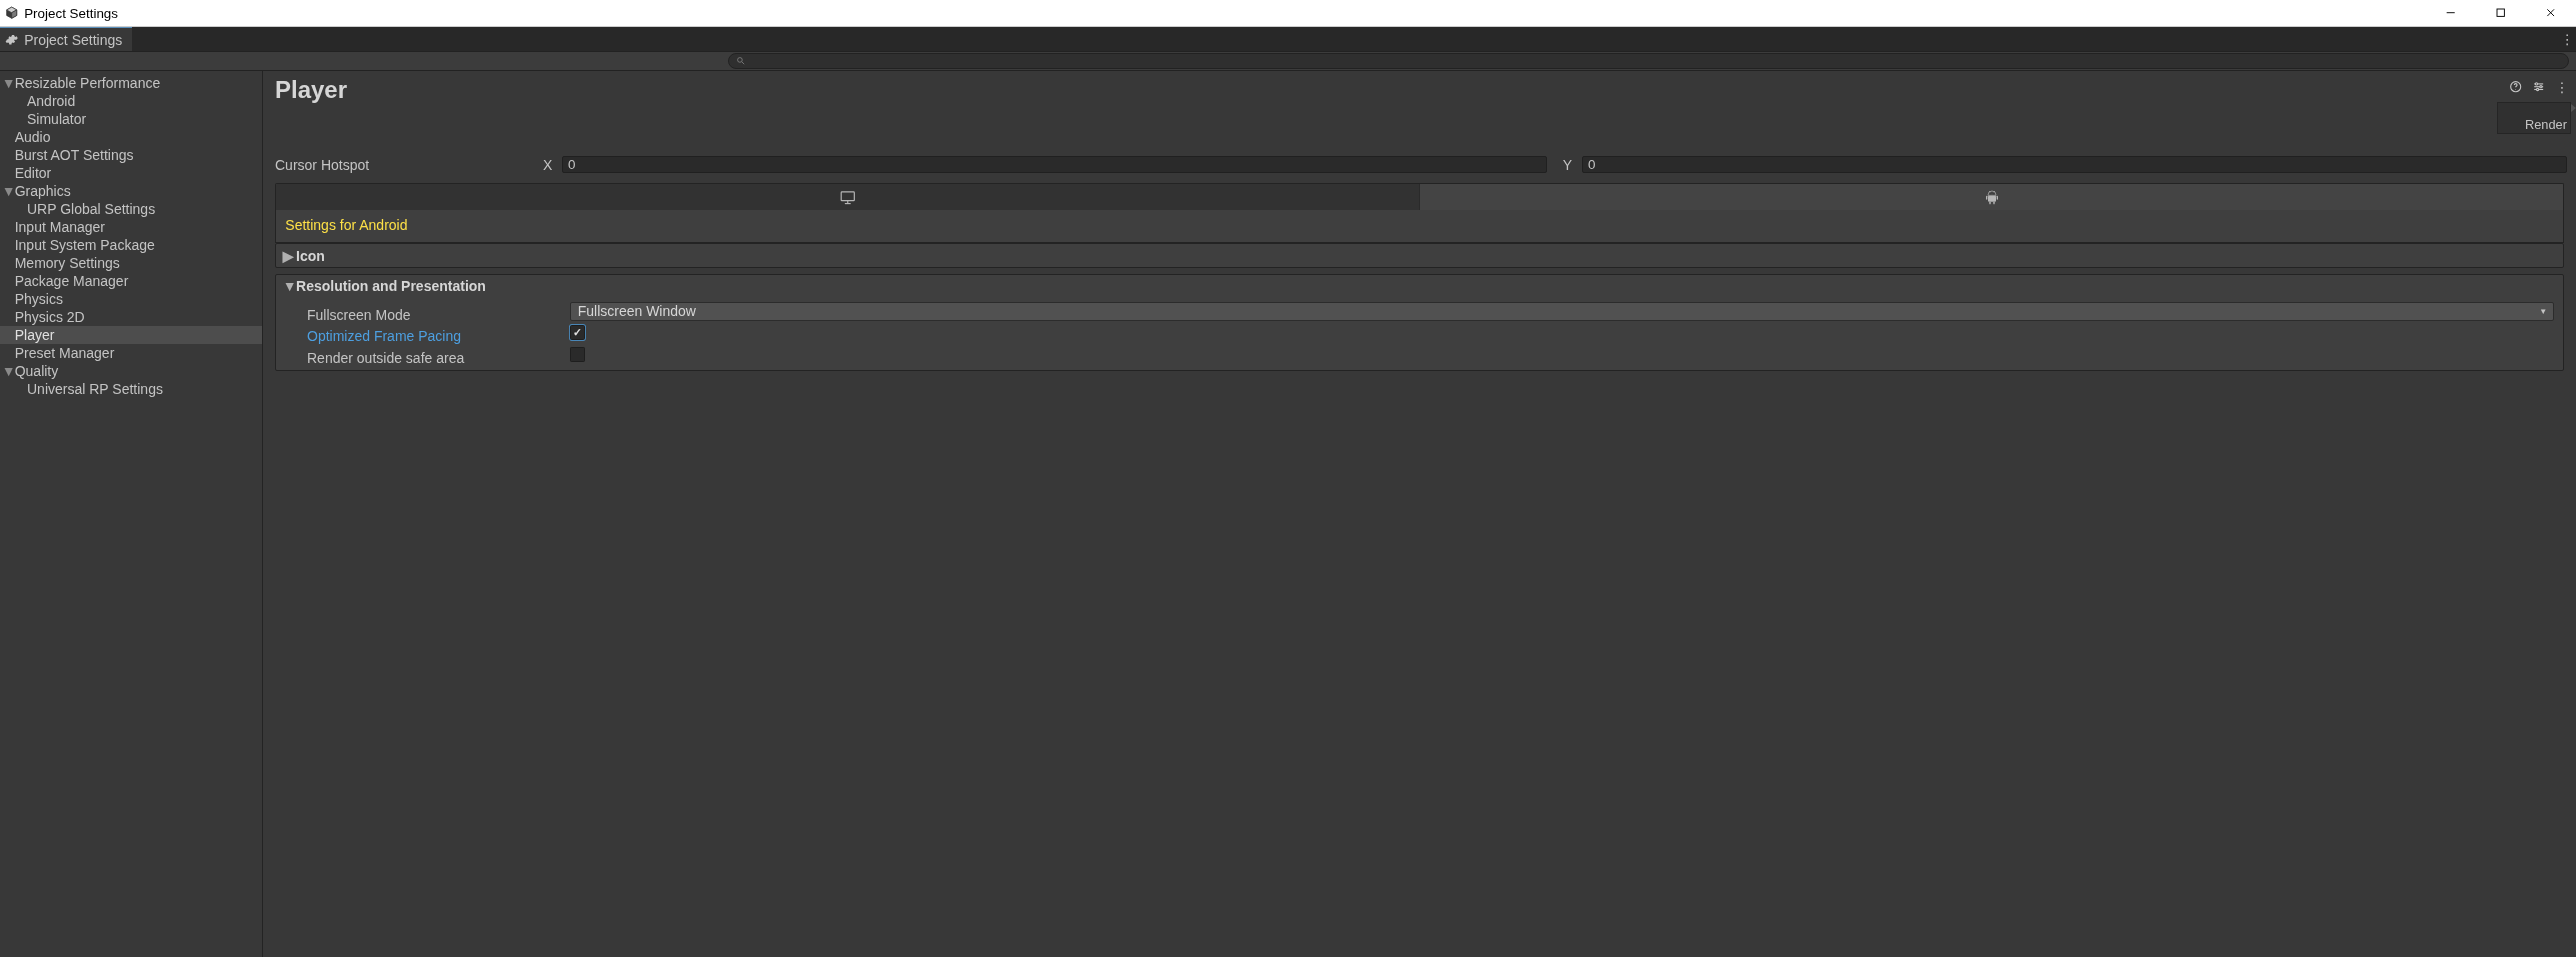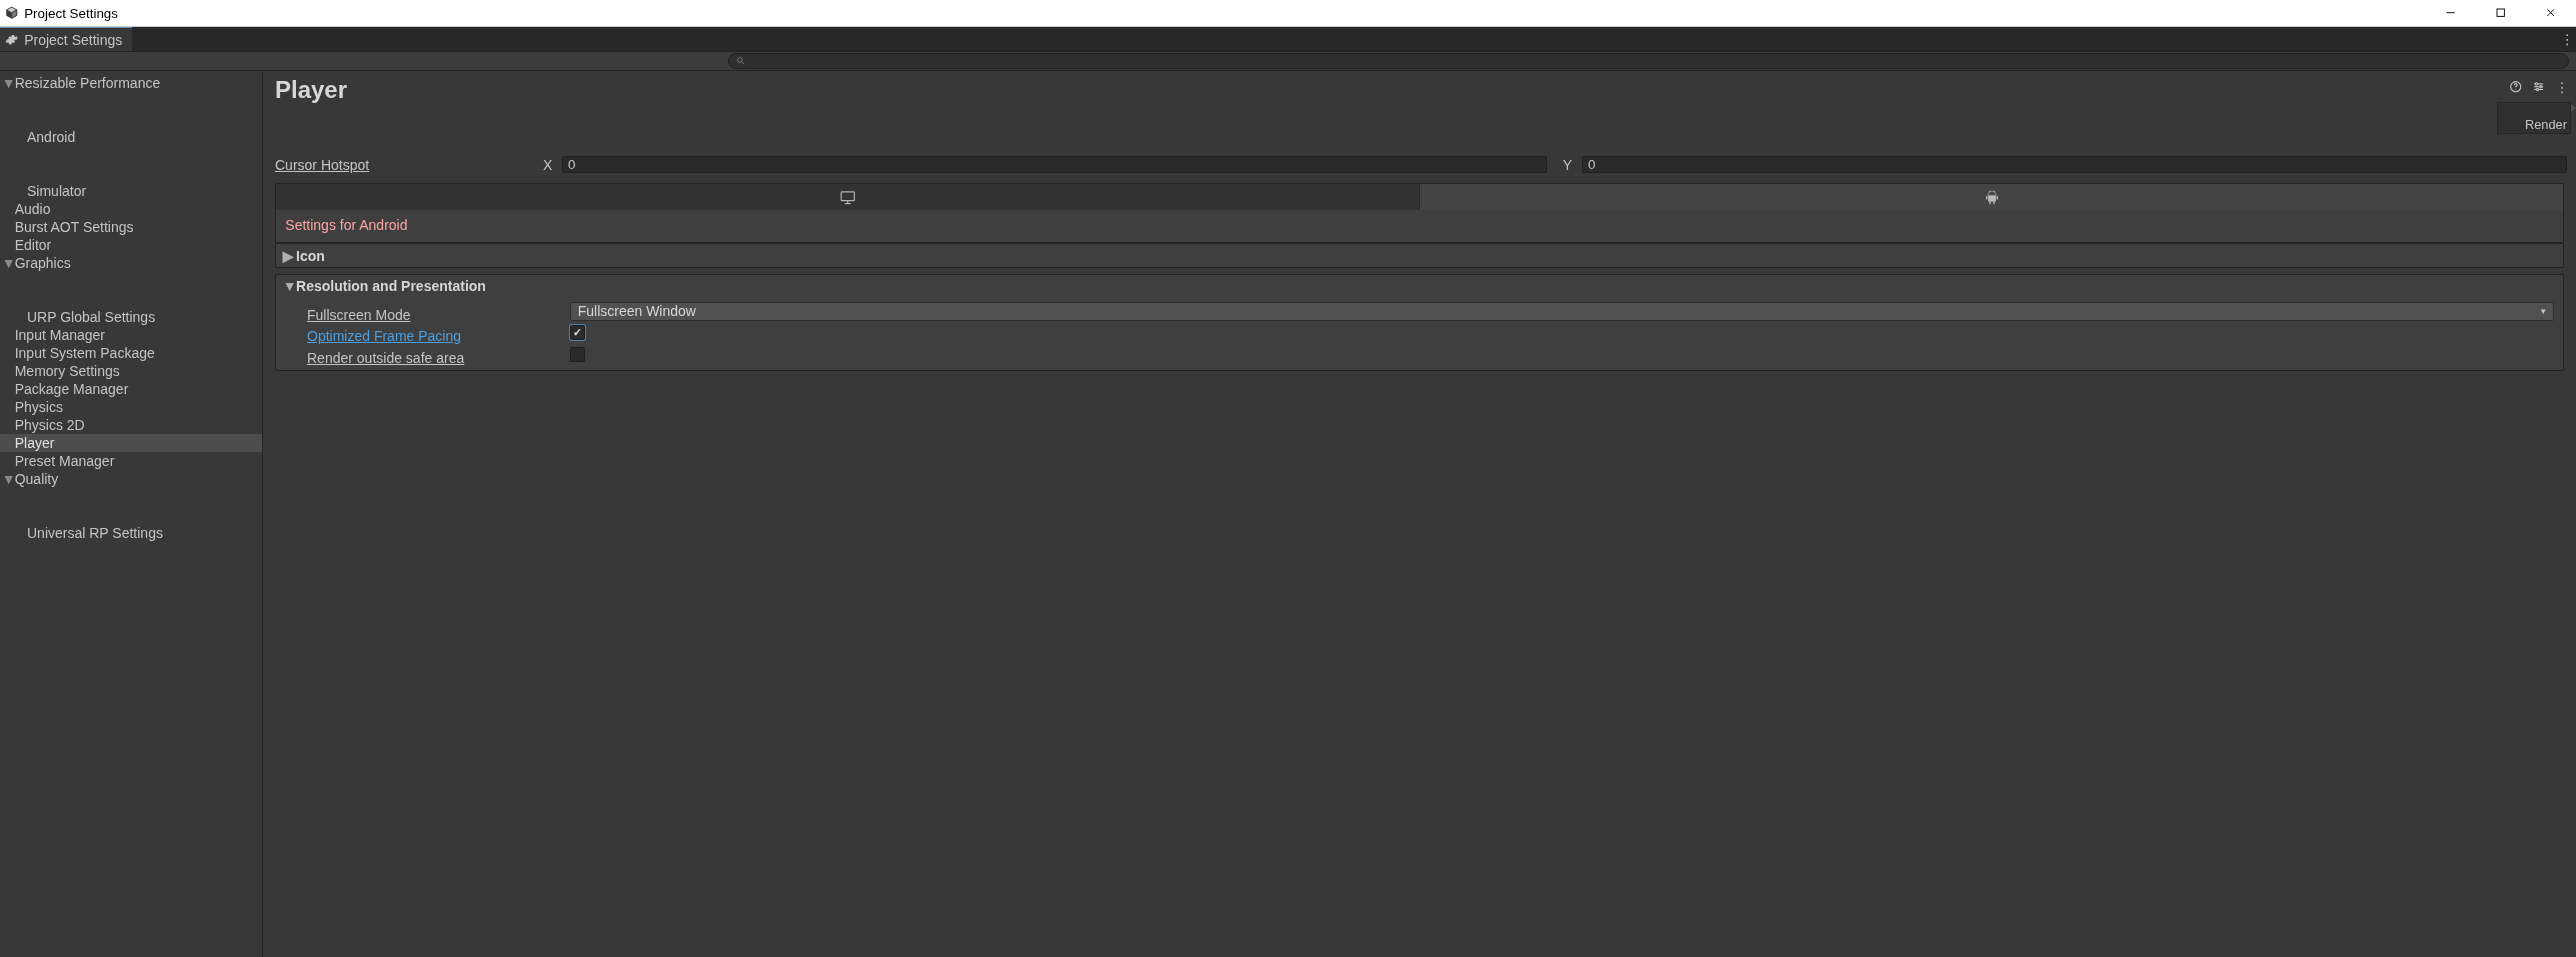--- a/index.html
+++ b/index.html
@@ -122,21 +122,21 @@
     cursor: default;
     white-space: nowrap;
   }
   .sb-item .fold {
     width:12px;
     display:inline-flex;
     justify-content:center;
     color:#8a8a8a;
   }
   .sb-item .fold.none { visibility:hidden; }
-  .sb-item.child { padding-left: 27px; margin-top: 36px; }
+  .sb-item.child { padding-left: 27px; }
   .sb-item.selected { background:#4d4d4d; color:#e0e0e0; }
 
   
   .content {
     flex:1;
     background: #383838;
     display:flex;
     flex-direction:column;
     position:relative;
     overflow:hidden;
@@ -187,21 +187,21 @@
   
   .prop-row {
     display:flex;
     align-items:center;
     height: 21.5px;
     padding-left: 12px;
     padding-right: 9.4px;
     font-size: 14px;
     color:#c4c4c4;
   }
-  .prop-row .label-col { width: 268px; text-decoration: underline; }
+  .prop-row .label-col { width: 268px; }
   .prop-row .field-col { flex:1; display:flex; align-items:center; gap:2.7px; }
   .axis-label { width: 16px; color:#c4c4c4; text-align:left; }
   .num-input {
     flex:1;
     height:17.5px;
     background:#2a2a2a;
     border:0.7px solid #202020;
     border-radius:2px;
     color:#c4c4c4;
     padding: 0 5.4px;
@@ -233,21 +233,21 @@
 
   .platform-body {
     margin: 0 12px;
     border:0.7px solid #232323;
     border-top:none;
     background:#3f3f3f;
     padding: 6.7px 8px 2.7px 8px;
   }
   .settings-for {
     font-size:14px;
-    color:#fca5a5;
+    color:#fde047;
     padding-bottom:6.7px;
     padding-left:1.3px;
   }
 
   .foldout-box {
     margin: 0 12px 5.4px 12px;
     border:0.7px solid #232323;
     border-radius:2px;
     background:#3f3f3f;
   }

